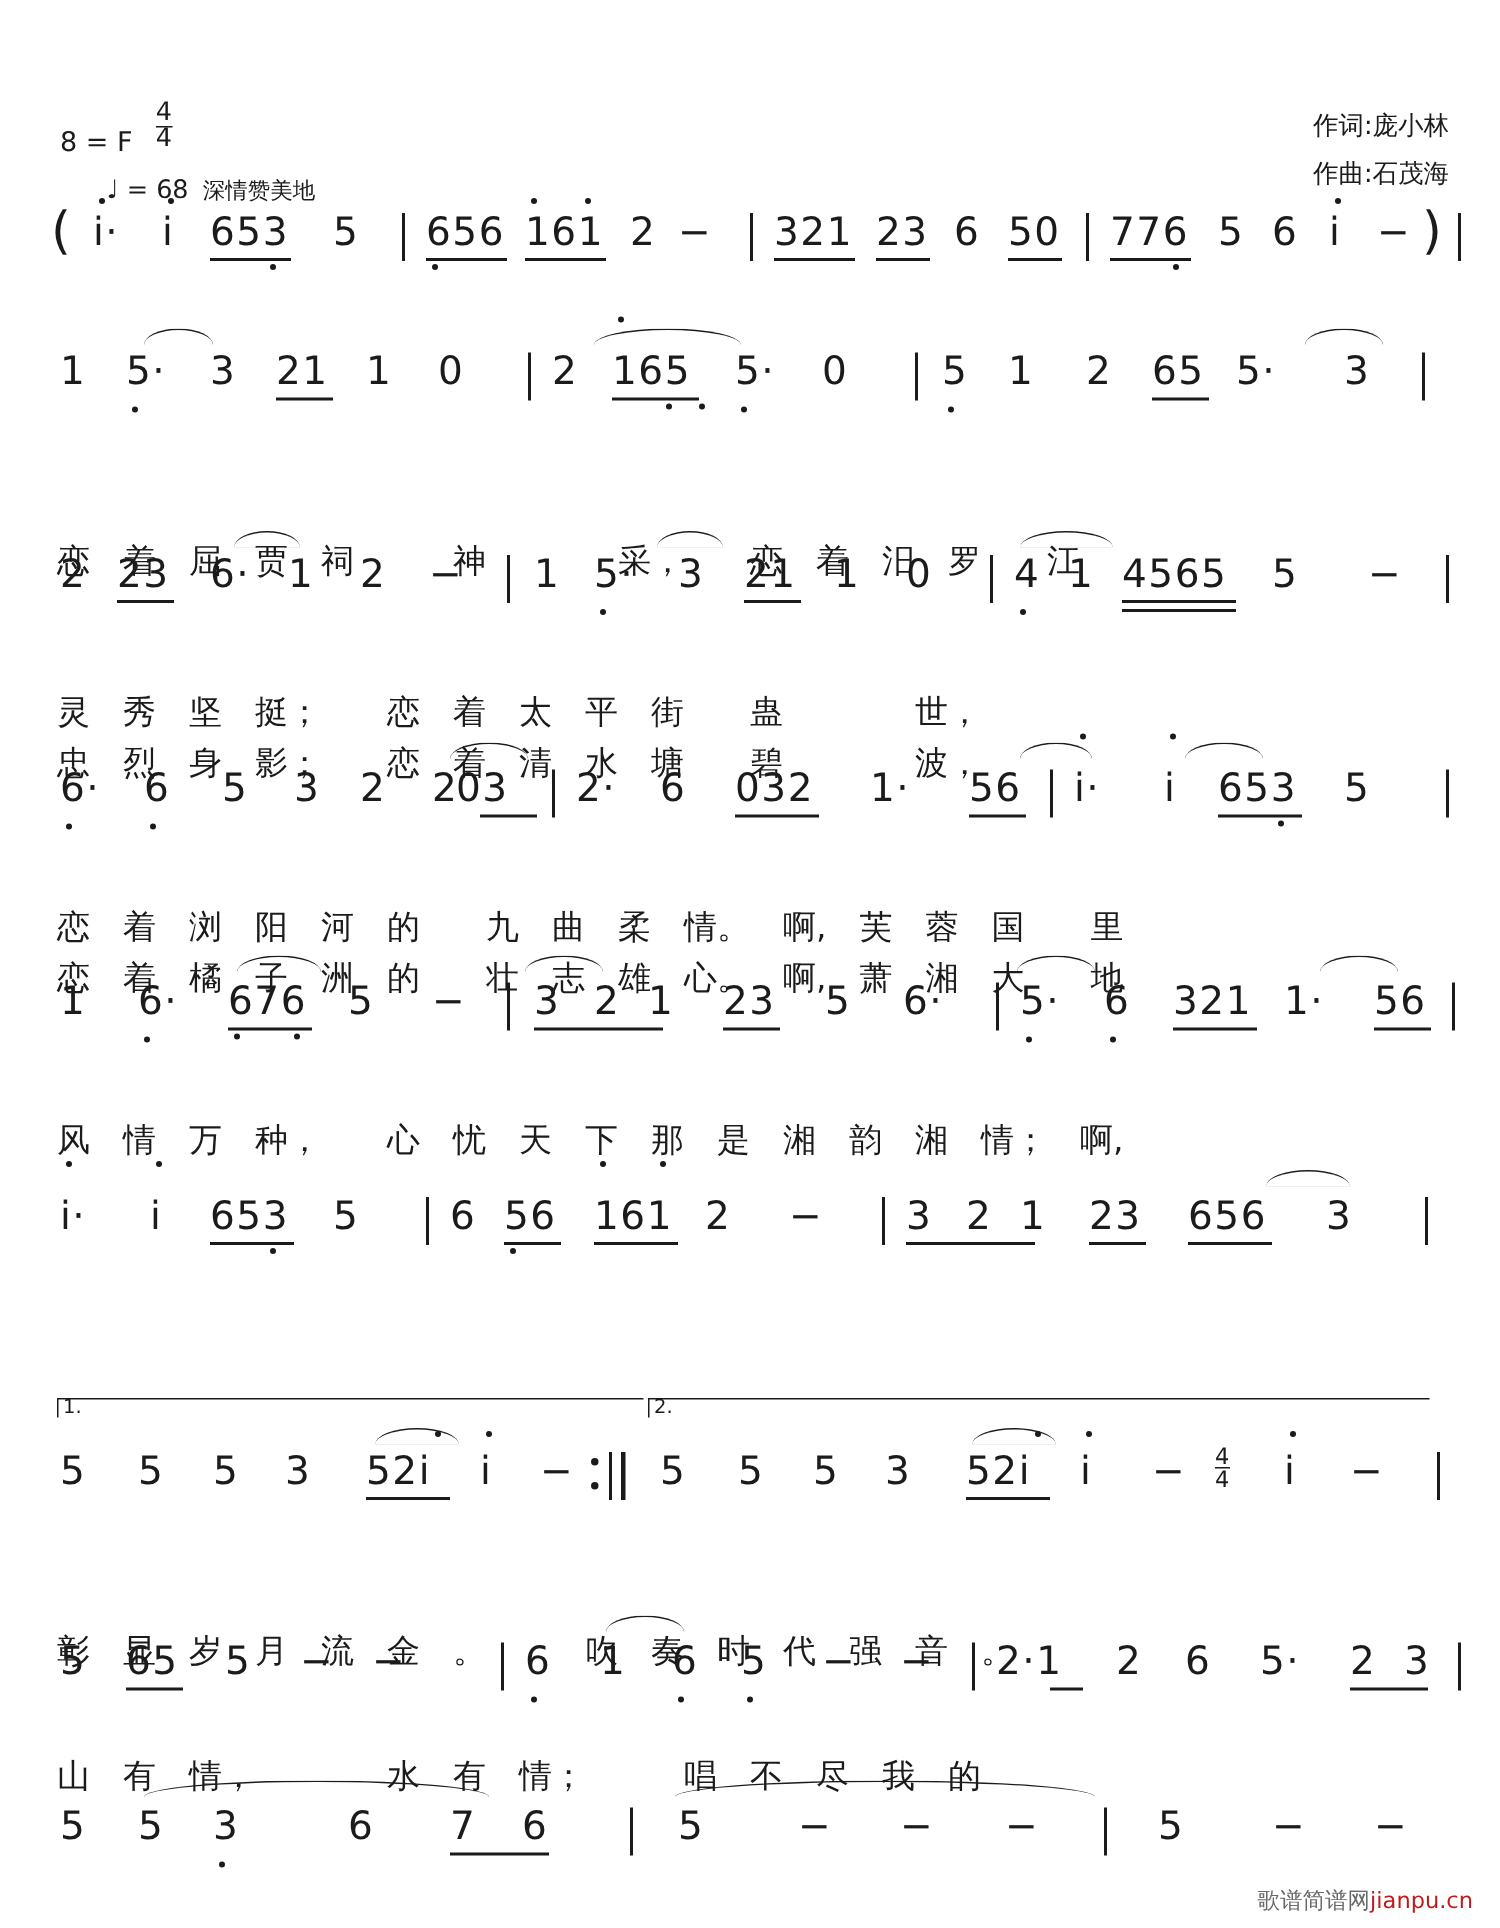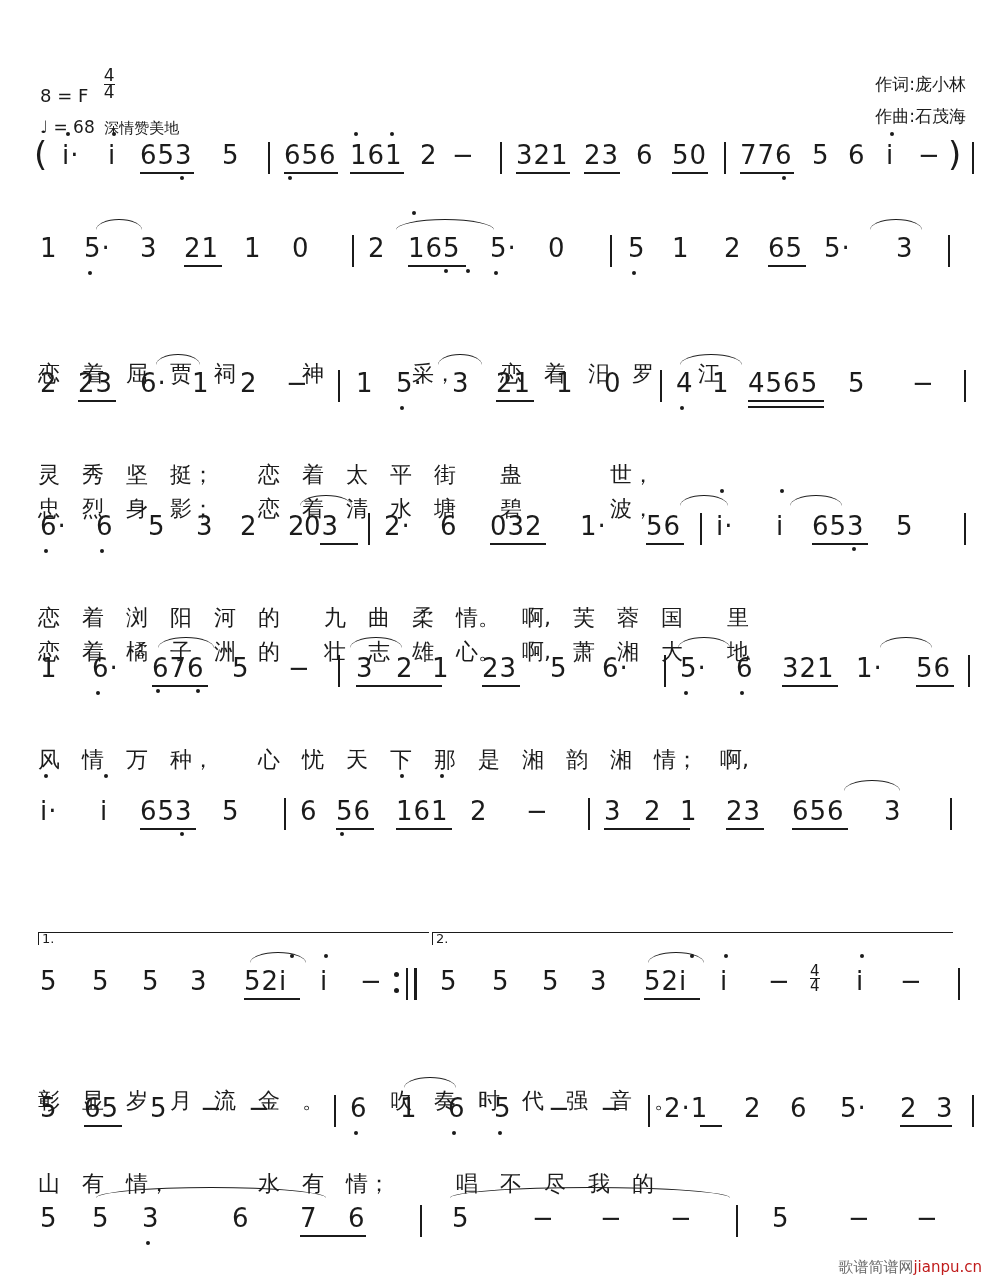--- a/index.html
+++ b/index.html
@@ -18,21 +18,21 @@
     position:absolute;top:18px;left:0;width:1000px;text-align:center;
     font-family:"DejaVu Sans","Liberation Sans",sans-serif;
     font-weight:bold;font-size:40px;letter-spacing:14px;
   }
   .keyblock{position:absolute;top:72px;left:40px;font-size:17px;line-height:1.35;}
   .keyline1{white-space:nowrap;}
   .keyline1 .kk{font-size:18px;}
   .meter{display:inline-block;position:relative;top:-4px;margin-left:10px;text-align:center;font-size:17px;line-height:0.92;}
   .meter .num{display:block;}
   .meter .den{display:block;border-top:1.5px solid #1b1b1b;}
-  .keyline2{white-space:nowrap;margin-top:8px;}
+  .keyline2{white-space:nowrap;margin-top:8px;margin-left:31px;}
   .keyline2 .tempo{font-size:17px;}
   .keyline2 .mood{font-size:15px;margin-left:4px;}
   .credits{position:absolute;top:68px;right:34px;text-align:right;font-size:17px;line-height:1.9;}
 
   
   .row{position:absolute;left:0;width:1000px;}
   .notes{position:relative;height:52px;}
   .note{
     position:absolute;font-size:26px;font-family:"DejaVu Sans","Liberation Sans",sans-serif;
     white-space:nowrap;top:0;letter-spacing:1px;

